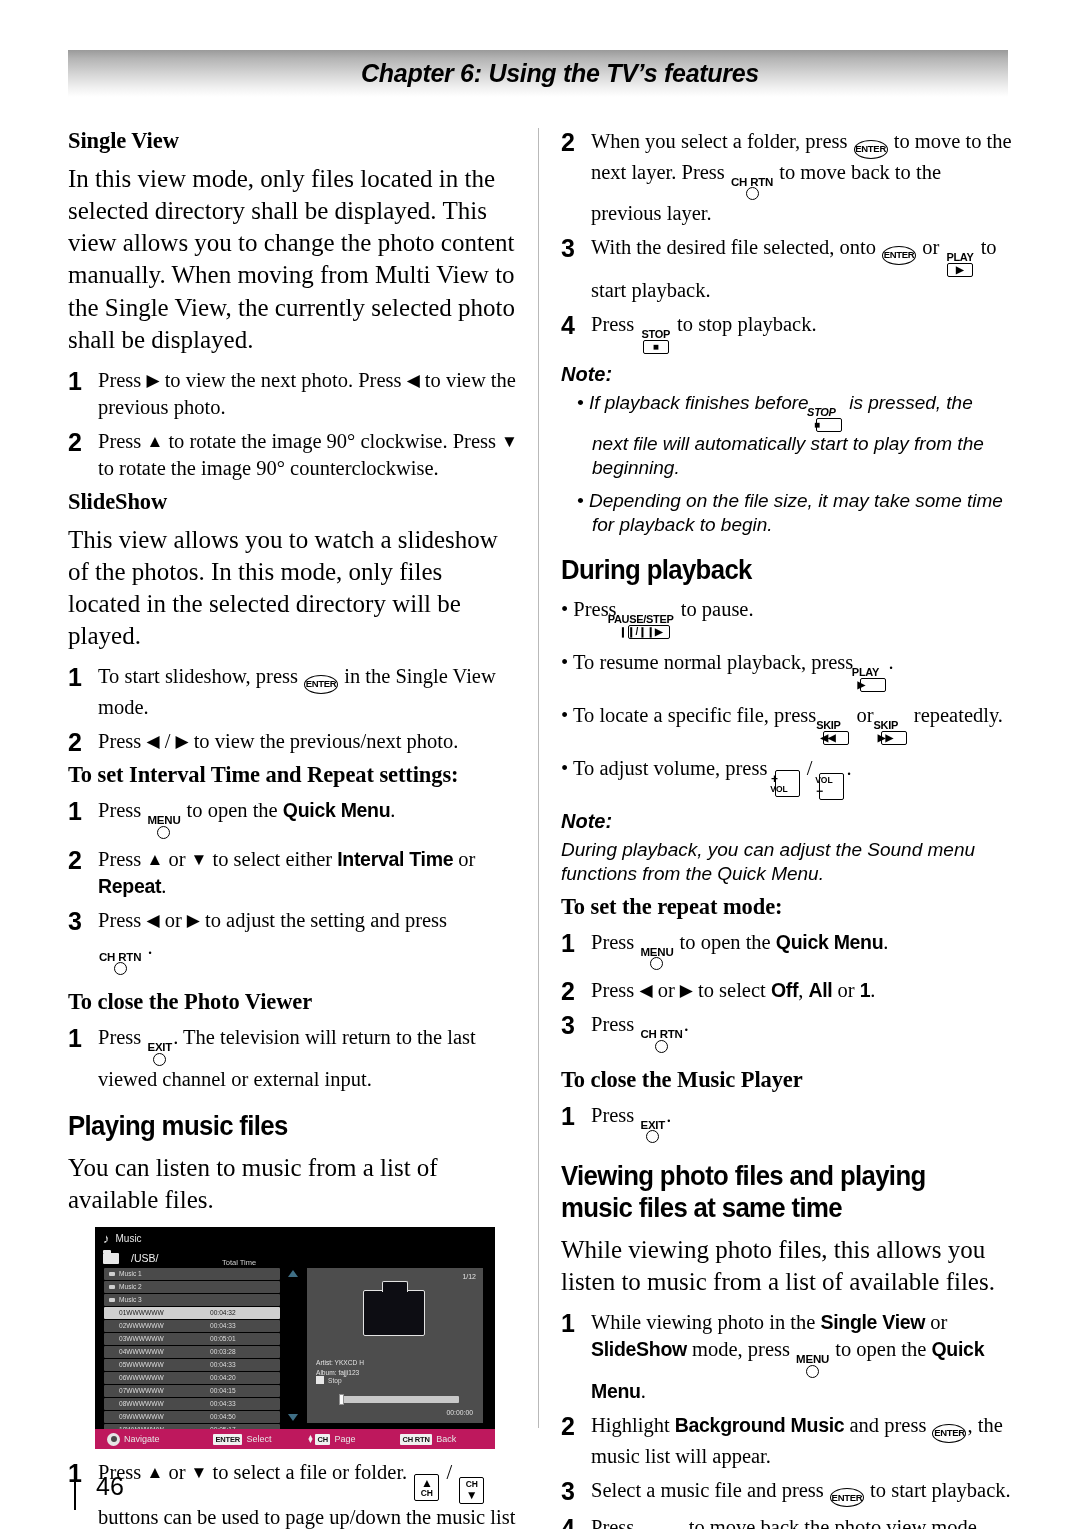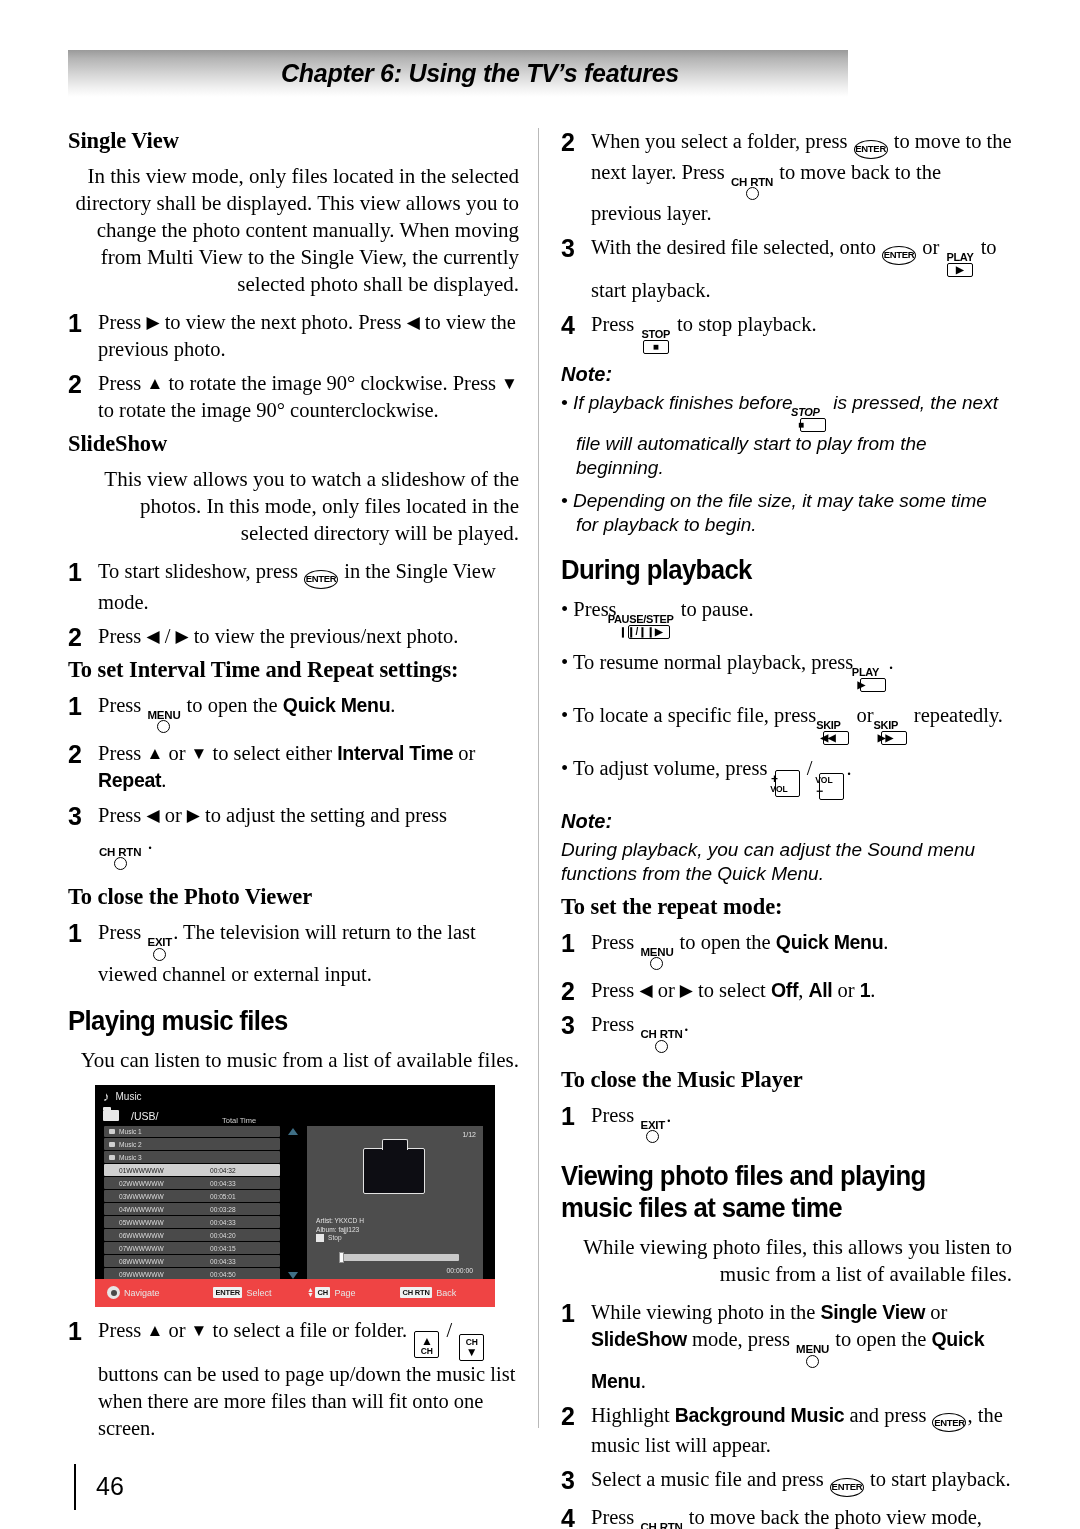--- a/index.html
+++ b/index.html
@@ -8,21 +8,21 @@
     width:1080px; height:1529px;
     background:#ffffff;
     font-family:"Liberation Serif", serif;
     color:#000;
     position:relative;
     overflow:hidden;
   }
 
   
   .chapter-bar{
-    position:absolute; left:68px; top:50px; width:780px; height:47px;
+    position:absolute; left:68px; top:50px; width:940px; height:47px;
     background:linear-gradient(to bottom,#9a9a9a 0%, #b4b4b4 18%, #d6d6d6 52%, #f2f2f2 82%, #ffffff 100%);
     display:flex; align-items:center; justify-content:center;padding-left:44px;
   }
   .chapter-bar .t{
     font-family:"Liberation Sans", sans-serif;
     font-weight:bold; font-style:italic;
     font-size:25px; letter-spacing:-0.3px;
     color:#000;
   }
 
@@ -41,37 +41,37 @@
     font-weight:bold; font-size:22.5px;
     margin:0 0 9px 0; letter-spacing:-0.1px;
   }
   h2.big{
     font-family:"Liberation Sans", sans-serif;
     font-weight:bold; font-size:28px; line-height:1.14;
     margin:17px 0 10px 0; letter-spacing:-0.7px;
     transform:scaleX(0.92); transform-origin:left center;
   }
   p.body{
-    font-size:21px; line-height:1.285; margin:0 0 11px 0;
-    text-align:right;
+    font-size:25px; line-height:1.285; margin:0 0 11px 0;
+    text-align:left;
   }
   .note-label{
     font-family:"Liberation Sans", sans-serif;
     font-weight:bold; font-style:italic; font-size:20px;
     margin:9px 0 5px 0;
   }
   .note-text{
     font-family:"Liberation Sans", sans-serif;
     font-style:italic; font-size:19px; line-height:1.26;
     margin:0 0 8px 0;
   }
   .note-bullet{
     font-family:"Liberation Sans", sans-serif;
     font-style:italic; font-size:19px; line-height:1.26;
-    margin:0 0 9px 0; padding-left:15px; text-indent:-15px;
+    margin:0 0 9px 16px; padding-left:15px; text-indent:-15px;
   }
   .bullet{
     font-size:20.5px; line-height:1.35; margin:4px 0 10px 0;
     padding-left:16px; text-indent:-16px;
   }
   .step{
     display:flex; align-items:flex-start; margin:0 0 7px 0;
   }
   .step .n{
     font-family:"Liberation Sans", sans-serif;
@@ -231,22 +231,22 @@
   }
   .pl-bar .knob{
     position:absolute; left:0; top:-2px; width:5px; height:11px;
     background:#fbfbfb; border:1px solid #8f8f8f;
   }
   .pl-time{
     position:absolute; right:10px; top:141px; font-size:6.8px; color:#e0e0e0;
   }
 
   .pl-footer{
-    position:absolute; left:0; bottom:0; width:100%; height:28px;
-    background:#ef4444; display:flex; align-items:center;
+    position:absolute; left:0; bottom:0; width:100%; height:20px;
+    background:#be185d; display:flex; align-items:center;
   }
   .pl-fitem{ display:flex; align-items:center; gap:4px; font-size:9px; color:#e6e6e6; }
   .pl-fitem .tag{
     background:#f0f0f0; color:#111; font-weight:bold; font-size:7.5px;
     padding:1px 2.5px; border-radius:1px; letter-spacing:-0.2px;
   }
   .pl-f1{ position:absolute; left:12px; }
   .pl-f2{ position:absolute; left:118px; }
   .pl-f3{ position:absolute; left:212px; }
   .pl-f4{ position:absolute; left:305px; }

